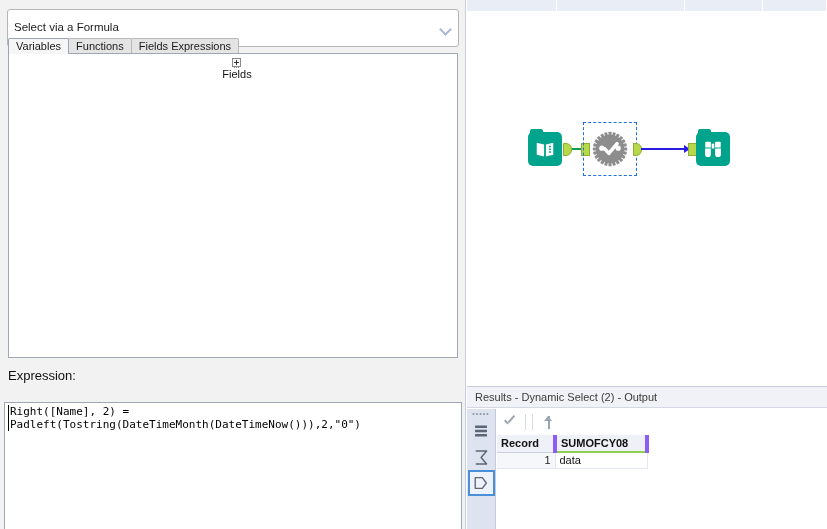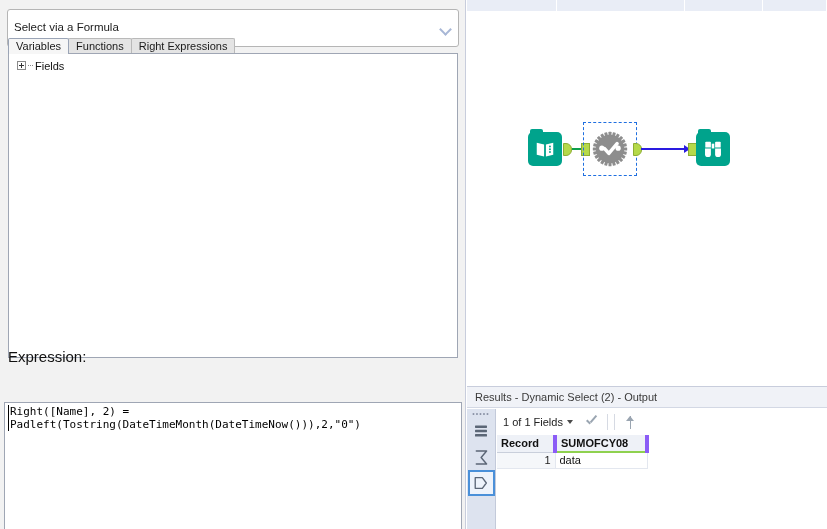--- a/index.html
+++ b/index.html
@@ -78,20 +78,21 @@
     width: 450px; height: 305px;
     background: #ffffff;
     border: 1px solid #9fa6b4;
     overflow: hidden;
   }
   .tree-row {
     display: flex; align-items: center;
     height: 15px; padding-left: 8px;
     font-size: 11px; color: #111;
     cursor: default;
+    flex-direction: column;
   }
   .expander {
     width: 9px; height: 9px; flex: none;
     border: 1px solid #8a8a8a;
     background: #fdfdfd;
     position: relative;
     margin-right: 2px;
   }
   .expander::before {
     content: ""; position: absolute;
@@ -101,22 +102,22 @@
     content: ""; position: absolute;
     left: 3px; top: 1px; width: 1px; height: 5px; background: #333;
   }
   .tree-dash {
     width: 5px; border-top: 1px dotted #8a8a8a; height: 1px;
     flex: none; margin-right: 2px;
   }
 
   
   #expr-label {
-    position: absolute; left: 8px; top: 348px;
-    font-size: 15px; color: #111;
+    position: absolute; left: 8px; top: 368px;
+    font-size: 13px; color: #111;
   }
   #expr-box {
     position: absolute; left: 4px; top: 382px;
     width: 458px; height: 144px;
     background: #ffffff;
     border: 1px solid #9fa6b4;
     padding: 2px 0 0 3px;
     overflow: hidden;
     margin-top: 20px;
   }
@@ -351,21 +352,21 @@
   <div id="config-panel">
 
     <div id="formula-select">
       <span class="sel-text">Select via a Formula</span>
       <span class="chev"></span>
     </div>
 
     <div id="tabs">
       <div class="tab active">Variables</div>
       <div class="tab">Functions</div>
-      <div class="tab">Right Expressions</div>
+      <div class="tab">Fields Expressions</div>
     </div>
 
     <div id="tree-box">
       <div style="height:4px"></div>
       <div class="tree-row">
         <span class="expander"></span>
         <span class="tree-dash"></span>
         <span>Fields</span>
       </div>
     </div>
@@ -478,24 +479,20 @@
           </div>
           <div class="rail-btn selected">
             <svg width="16" height="16" viewBox="0 0 18 18">
               <path d="M2.5 3 H10.5 L15 9 L10.5 15 H2.5 Z" stroke="#5b6676" stroke-width="1.5" fill="none" stroke-linejoin="round"></path>
             </svg>
           </div>
         </div>
 
         <div id="res-toolbar">
           <div class="tb-item">
-            <span>1 of 1 Fields</span>
-            <span class="caret-sm"></span>
-          </div>
-          <div class="tb-item">
             <span class="check-mark"></span>
           </div>
           <div class="tb-sep"></div>
           <div class="tb-sep"></div>
           <div class="tb-item">
             <span class="arrow-ico up">
               <span class="shaft"></span>
                 <span class="head"></span>
             </span>
           </div>

